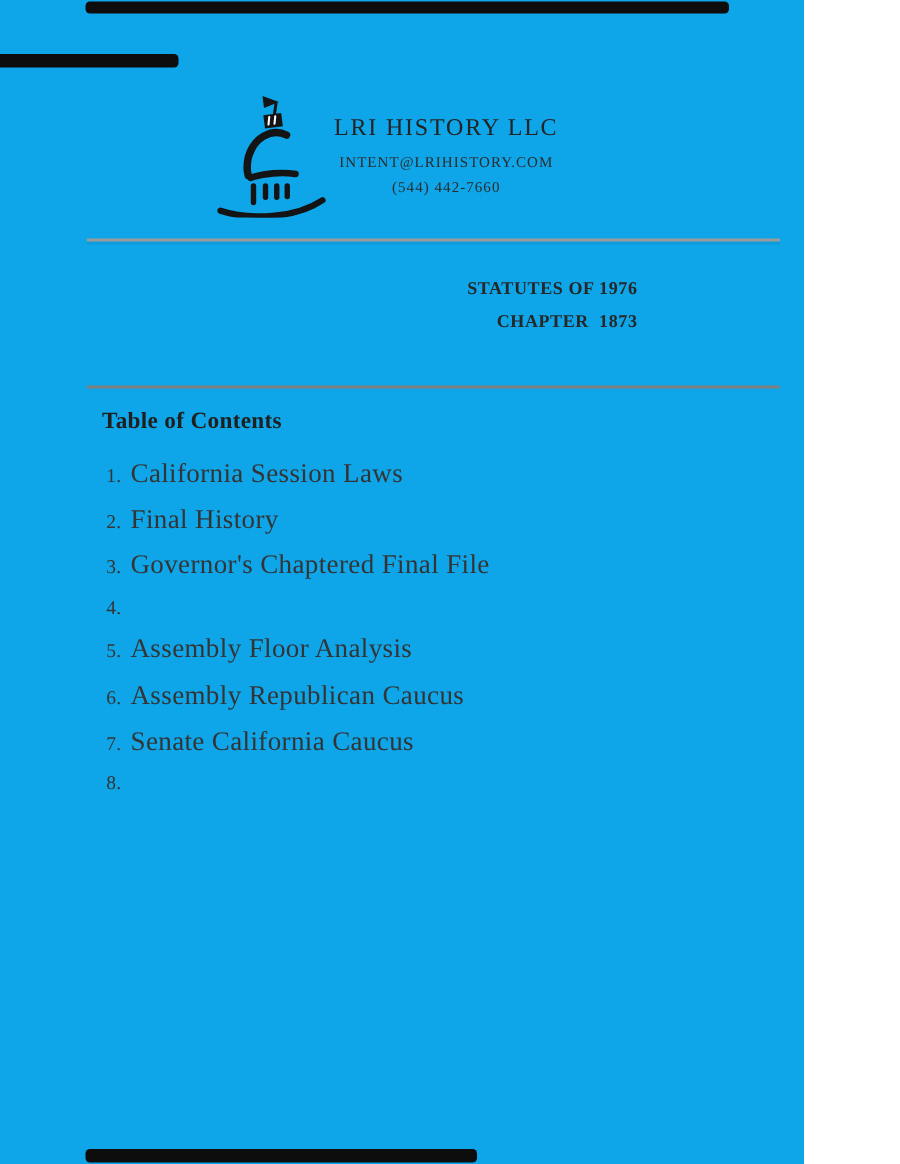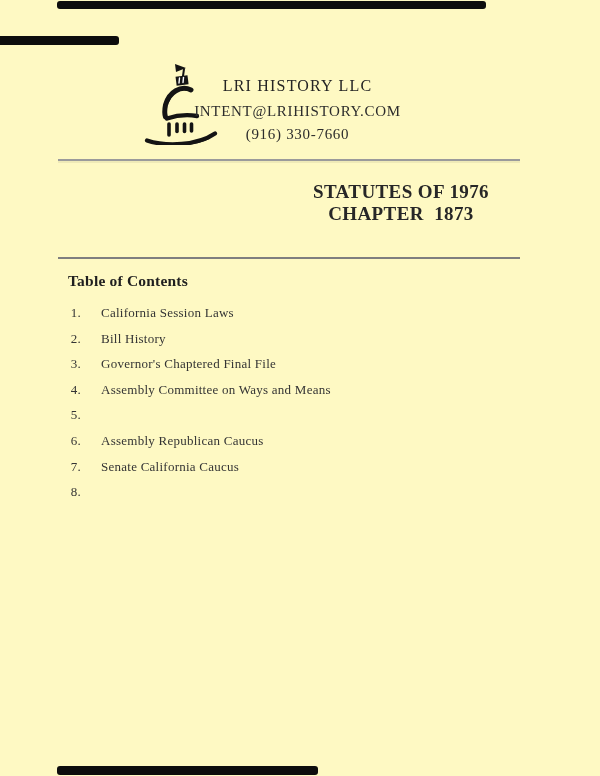--- a/index.html
+++ b/index.html
@@ -1,20 +1,20 @@
 <!DOCTYPE html>
 <html><head>
 <meta charset="utf-8">
 <style>
   html, body { margin: 0; padding: 0; background: #ffffff; }
   .page {
     position: relative;
-    width: 600px;
+    width: 536px;
     height: 776px;
-    background: #fef9c3;
+    background: #0ea5e9;
     overflow: hidden;
     font-family: "Liberation Serif", "DejaVu Serif", serif;
     color: #1e1e1e;
   }
 
   
   .scan-bar { position: absolute; background: #0d0d0d; border-radius: 3px; }
   .scan-bar.top    { left: 57px;  top: 1px;   width: 429px; height: 8px; }
   .scan-bar.left   { left: 0px;   top: 36px;  width: 119px; height: 9px; border-radius: 0 3px 3px 0; }
   .scan-bar.bottom { left: 57px;  top: 766px; width: 261px; height: 9px; }
@@ -23,51 +23,51 @@
   .logo { position: absolute; left: 141px; top: 61px; width: 80px; height: 84px; }
   .header-text {
     position: absolute; left: 175px; top: 77px; width: 245px;
     text-align: center;
   }
   .company-name {
     font-size: 16px; letter-spacing: 1.2px; color: #242424;
     white-space: nowrap;
   }
   .contact-line {
-    font-size: 15px; letter-spacing: 0.7px; color: #2c2c2c;
+    font-size: 10px; letter-spacing: 0.7px; color: #2c2c2c;
     margin-top: 5.5px; white-space: nowrap;
   }
   .contact-line.first { margin-top: 8px; }
 
   
   .rule { position: absolute; left: 58px; width: 462px; }
   .rule.one { top: 159px; height: 2px; background: #9b9b9b; box-shadow: 0 2px 0 rgba(0,0,0,0.06); }
   .rule.two { top: 257px; height: 1.6px; background: #7f7f7f; }
 
   
   .bill-block {
     position: absolute; right: 111px; top: 181px;
-    text-align: center; font-weight: bold; font-size: 19px;
+    text-align: right; font-weight: bold; font-size: 12px;
     letter-spacing: 0.4px; color: #272727;
   }
   .bill-line { line-height: 22.3px; white-space: pre; }
 
   
   .toc-title {
     position: absolute; left: 68px; top: 272px;
     font-weight: bold; font-size: 15.5px; letter-spacing: 0.2px; color: #1f1f1f;
   }
   .toc-list { position: absolute; left: 55px; top: 305px; width: 420px; }
   .toc-row { display: flex; align-items: baseline; margin-bottom: 9.6px; }
   .toc-num {
     width: 26px; text-align: right; flex: 0 0 26px;
     font-size: 13px; color: #343434; letter-spacing: 0.2px;
   }
   .toc-label {
-    margin-left: 20px; font-size: 13px; color: #343434; letter-spacing: 0.25px;
+    margin-left: 6px; font-size: 18px; color: #343434; letter-spacing: 0.25px;
     white-space: nowrap;
   }
 </style>
 </head>
 <body>
 
 <div class="page">
 
   <div class="scan-bar top"></div>
   <div class="scan-bar left"></div>
@@ -94,53 +94,53 @@
       <path d="M50.5 63 L50.5 70" stroke-width="3.6"></path>
 
       <path d="M6 79.5 C26 86 56 84.5 74 72.5" stroke-width="4.2"></path>
       <path d="M12 81 C32 85 54 84 68 77" stroke-width="2"></path>
     </g>
   </svg>
 
   <div class="header-text">
     <div class="company-name">LRI HISTORY LLC</div>
     <div class="contact-line first">INTENT@LRIHISTORY.COM</div>
-    <div class="contact-line">(916) 330-7660</div>
+    <div class="contact-line">(544) 442-7660</div>
   </div>
 
   <div class="rule one"></div>
 
   <div class="bill-block">
     <div class="bill-line">STATUTES OF 1976</div>
     <div class="bill-line">CHAPTER  1873</div>
   </div>
 
   <div class="rule two"></div>
 
   <div class="toc-title">Table of Contents</div>
 
   <div class="toc-list">
     <div class="toc-row">
       <span class="toc-num">1.</span>
       <span class="toc-label">California Session Laws</span>
     </div>
     <div class="toc-row">
       <span class="toc-num">2.</span>
-      <span class="toc-label">Bill History</span>
+      <span class="toc-label">Final History</span>
     </div>
     <div class="toc-row">
       <span class="toc-num">3.</span>
       <span class="toc-label">Governor's Chaptered Final File</span>
     </div>
     <div class="toc-row">
       <span class="toc-num">4.</span>
-      <span class="toc-label">Assembly Committee on Ways and Means</span>
     </div>
     <div class="toc-row">
       <span class="toc-num">5.</span>
+      <span class="toc-label">Assembly Floor Analysis</span>
     </div>
     <div class="toc-row">
       <span class="toc-num">6.</span>
       <span class="toc-label">Assembly Republican Caucus</span>
     </div>
     <div class="toc-row">
       <span class="toc-num">7.</span>
       <span class="toc-label">Senate California Caucus</span>
     </div>
     <div class="toc-row">

